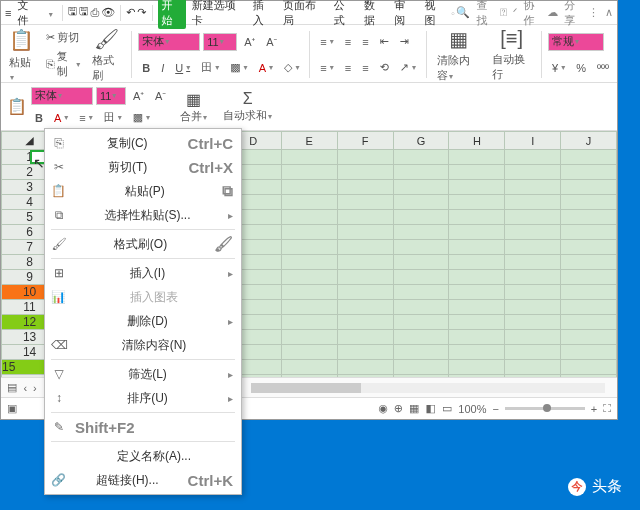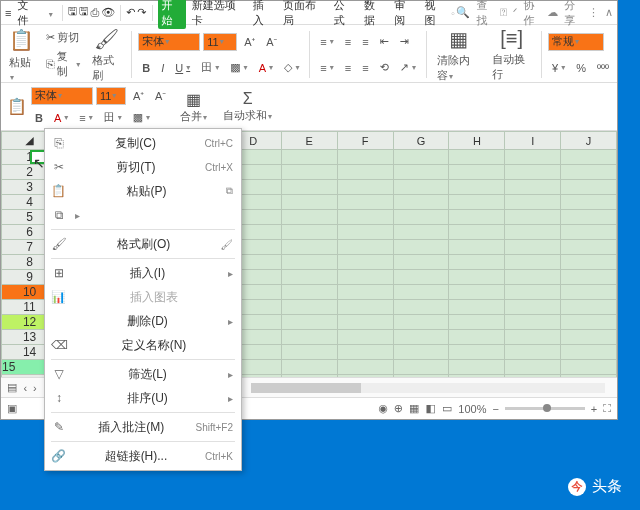--- a/index.html
+++ b/index.html
@@ -17,21 +17,21 @@
   
   .ribbon { display: flex; align-items: stretch; border-bottom: 1px solid #ddd; padding: 2px 4px 0 4px; gap: 4px; height: 58px; }
   .rgroup { display: flex; flex-direction: column; align-items: center; justify-content: center; padding: 0 4px; font-size: 11px; color: #555; }
   .rgroup .big { font-size: 20px; height: 26px; }
   .rgroup .lbl { font-size: 11px; margin-top: 2px; }
   .vr { width: 1px; background: #ddd; margin: 4px 2px; }
   .rrow { display: flex; align-items: center; gap: 3px; height: 24px; }
   .rcol2 { display: flex; flex-direction: column; justify-content: center; gap: 2px; }
   .btn { padding: 1px 4px; border-radius: 2px; display: inline-flex; align-items: center; gap: 2px; font-size: 11px; color: #555; }
   .dd::after { content: "▾"; font-size: 8px; margin-left: 1px; color: #888; }
-  .sel { border: 1px solid #ccc; padding: 1px 3px; font-size: 11px; background: #f97316; height: 18px; display: inline-flex; align-items: center; }
+  .sel { border: 1px solid #ccc; padding: 1px 3px; font-size: 11px; background: #ec4899; height: 18px; display: inline-flex; align-items: center; }
   .sel.wide { width: 62px; }
   .bold { font-weight: bold; }
   .ital { font-style: italic; }
   .und { text-decoration: underline; }
 
   
   .minitb { display: flex; align-items: center; gap: 4px; padding: 3px 6px; border-bottom: 1px solid #ddd; height: 48px; }
   .minitb .mrow { display: flex; align-items: center; gap: 3px; height: 20px; }
   .minitb .mcol { display: flex; flex-direction: column; gap: 2px; }
   .merge-block { display: flex; flex-direction: column; align-items: center; font-size: 11px; color: #555; padding: 0 6px; }
@@ -43,21 +43,21 @@
   .colhdr th.corner { width: 28px; background: #e8ece8; }
   .cells td { border: 1px solid #b8c8b8; background: #d4e8d4; height: 14px; width: 58px; }
   .active-cell { position: absolute; top: 19px; left: 29px; width: 57px; height: 14px; border: 2px solid #22ac38; background: #fff; }
   .cursor { position: absolute; top: 24px; left: 32px; font-size: 14px; pointer-events: none; }
 
   
   .ctxmenu { position: absolute; top: 128px; left: 44px; width: 198px; background: #fff; border: 1px solid #bbb; box-shadow: 2px 2px 6px rgba(0,0,0,0.25); font-size: 12px; padding: 2px 0; z-index: 50; }
   .ctxmenu .row { display: flex; align-items: center; height: 24px; padding: 0 8px 0 6px; gap: 8px; color: #333; }
   .ctxmenu .ico { width: 16px; text-align: center; color: #666; font-size: 12px; }
   .ctxmenu .txt { flex: 1; text-align: center; }
-  .ctxmenu .sc { color: #888; font-size: 10px; }
+  .ctxmenu .sc { color: #888; font-size: 15px; font-weight: bold; }
   .ctxmenu .sub::after { content: "▸"; color: #888; font-size: 10px; }
   .ctxmenu hr { border: none; border-top: 1px solid #e0e0e0; margin: 2px 6px; }
   .ctxmenu .disabled { color: #aaa; }
 
   
   .statusbar { position: absolute; bottom: 0; left: 0; right: 0; height: 22px; border-top: 1px solid #ddd; display: flex; align-items: center; font-size: 11px; color: #666; padding: 0 6px; gap: 6px; background: #fff; }
   .statusbar .spacer { flex: 1; }
   .zoom-slider { width: 80px; height: 3px; background: #ccc; position: relative; }
   .zoom-slider .thumb { position: absolute; left: 38px; top: -3px; width: 8px; height: 8px; background: #888; border-radius: 50%; }
   .sheet-tabs { position: absolute; bottom: 22px; left: 0; right: 0; height: 20px; border-top: 1px solid #ddd; display: flex; align-items: center; font-size: 11px; color: #666; padding: 0 6px; gap: 6px; background: #fafafa; }
@@ -365,21 +365,21 @@
             <td></td>
             <td></td>
             <td></td>
             <td></td>
             <td></td>
             <td></td>
             <td></td>
             <td></td>
           </tr>
       <tr class="cells">
-            <td class="rowhdr" style="background:#bef264;text-align:center">12</td>
+            <td class="rowhdr" style="background:#84cc16;text-align:center">12</td>
             <td></td>
             <td></td>
             <td></td>
             <td></td>
             <td></td>
             <td></td>
             <td></td>
             <td></td>
             <td></td>
             <td></td>
@@ -404,21 +404,21 @@
             <td></td>
             <td></td>
             <td></td>
             <td></td>
             <td></td>
             <td></td>
             <td></td>
             <td></td>
           </tr>
       <tr class="cells">
-            <td class="rowhdr" style="background:#86efac;text-align:left">15</td>
+            <td class="rowhdr" style="background:#84cc16;text-align:left">15</td>
             <td></td>
             <td></td>
             <td></td>
             <td></td>
             <td></td>
             <td></td>
             <td></td>
             <td></td>
             <td></td>
             <td></td>
@@ -494,20 +494,21 @@
       <span class="txt">剪切(T)</span>
       <span class="sc">Ctrl+X</span>
     </div>
   <div class="row">
       <span class="ico">📋</span>
       <span class="txt">粘贴(P)</span>
       <span class="sc icon">⧉</span>
     </div>
   <div class="row sub">
       <span class="ico">⧉</span>
+      <span class="txt">选择性粘贴(S)...</span>
     </div>
   <hr>
   <div class="row">
       <span class="ico">🖌</span>
       <span class="txt">格式刷(O)</span>
       <span class="sc icon">🖌</span>
     </div>
   <hr>
   <div class="row sub">
       <span class="ico">⊞</span>
@@ -516,38 +517,41 @@
   <div class="row disabled">
       <span class="ico">📊</span>
       <span class="txt">插入图表</span>
     </div>
   <div class="row sub">
       <span class="ico"></span>
       <span class="txt">删除(D)</span>
     </div>
   <div class="row">
       <span class="ico">⌫</span>
-      <span class="txt">定义名称(N)</span>
+      <span class="txt">清除内容(N)</span>
     </div>
   <hr>
   <div class="row sub">
       <span class="ico">▽</span>
       <span class="txt">筛选(L)</span>
     </div>
   <div class="row sub">
       <span class="ico">↕</span>
       <span class="txt">排序(U)</span>
     </div>
   <hr>
   <div class="row">
       <span class="ico">✎</span>
-      <span class="txt">插入批注(M)</span>
       <span class="sc">Shift+F2</span>
     </div>
   <hr>
+  <div class="row">
+      <span class="ico"></span>
+      <span class="txt">定义名称(A)...</span>
+    </div>
   <div class="row">
       <span class="ico">🔗</span>
       <span class="txt">超链接(H)...</span>
       <span class="sc">Ctrl+K</span>
     </div>
 
 </div>
 
 <div class="watermark">
   <span class="badge">今</span>

